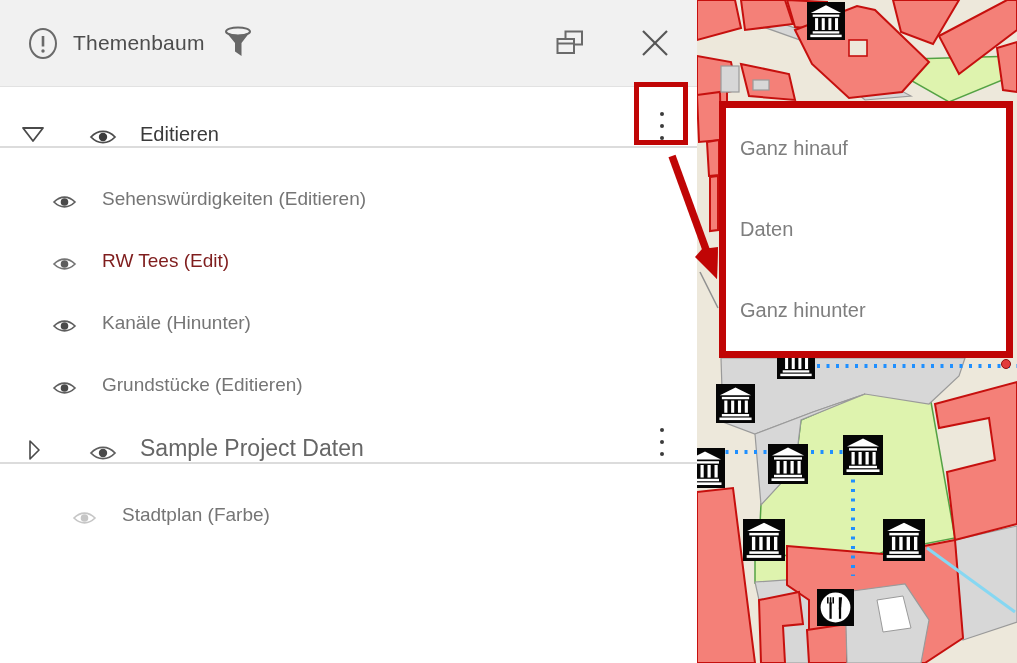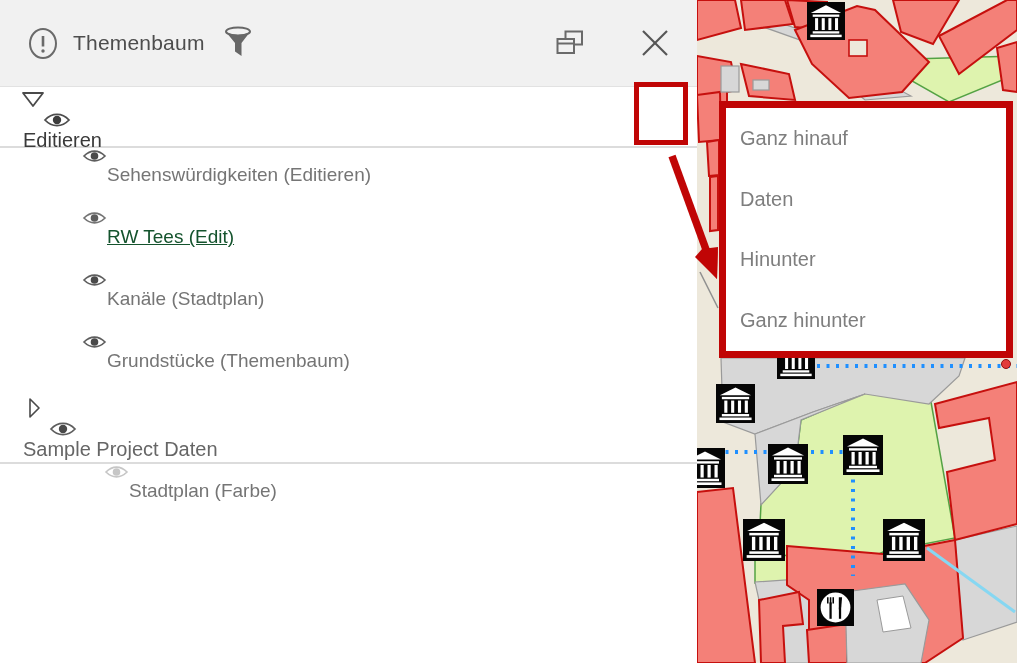--- a/index.html
+++ b/index.html
@@ -10,34 +10,34 @@
   
   .panel { position:absolute; left:0; top:0; width:697px; height:663px;
            background:#fff; z-index:2; }
   .panel-header { height:87px; background:#f1f1f1; border-bottom:1px solid #e2e2e2;
                   display:flex; align-items:center; padding:0 28px 0 28px; }
   .hdr-title { font-size:21px; color:#4d4d4d; margin:0 18px 1px 15px; letter-spacing:.2px; }
   .hdr-spacer { flex:1; }
   .icon-btn { display:flex; align-items:center; justify-content:center; cursor:pointer; }
   .hdr-popout { margin-right:57px; }
 
-  .row { display:flex; align-items:flex-start; position:relative; background:#fff;flex-direction:column; }
+  .row { display:flex; align-items:flex-end; position:relative; background:#fff; }
   .row-editieren { height:59px; }
   .row-sample { height:66px; }
-  .row-child { height:62px; padding-left:82px; }
-  .row-stadtplan { height:62px; padding-left:104px; }
+  .row-child { height:62px; padding-left:52px; }
+  .row-stadtplan { height:62px; padding-left:72px; }
   .expander { width:26px; margin-left:20px; display:flex; align-items:center; justify-content:center; }
   .expander-r { width:14px; margin-left:26px; }
   .eye-top { margin-left:43px; display:flex; }
   .eye-top2 { margin-left:49px; display:flex; }
   .eye-child { display:flex; }
   .lbl-main { margin-left:23px; font-size:20px; color:#3a3a3a; white-space:nowrap; }
-  .lbl-sample { margin-left:23px; font-size:20px; color:#666; white-space:nowrap; }
+  .lbl-sample { margin-left:23px; font-size:23px; color:#666; white-space:nowrap; }
   .lbl-child { margin-left:25px; font-size:19px; color:#757575; white-space:nowrap; }
-  .lbl-disabled { color:#14532d;text-decoration:underline; }
+  .lbl-disabled { color:#7f1d1d; }
   .divider { height:2px; background:#dcdcdc; }
   .dots { margin-left:auto; margin-right:29px; display:flex; flex-direction:column;
           gap:7.5px; padding:6px 4px; cursor:pointer; }
   .dots i { width:4.5px; height:4.5px; border-radius:50%; background:#3c3c3c; display:block; }
 
   
   .map-wrap { position:absolute; left:697px; top:0; width:320px; height:663px; z-index:1; }
 
   
   .red-box { position:absolute; left:634px; top:82px; width:54px; height:63px;
@@ -124,30 +124,30 @@
     </span>
     <span class="lbl-child lbl-disabled">RW Tees (Edit)</span>
   </div>
   <div class="row row-child">
     <span class="eye-child">
       <svg width="25" height="16" viewBox="0 0 25 16">
         <path d="M2 8 C 8.5 1.5, 16.5 1.5, 23 8 C 16.5 14.5, 8.5 14.5, 2 8 Z" fill="none" stroke="#5e5e5e" stroke-width="1.7"></path>
         <circle cx="12.5" cy="8" r="3.8" fill="#4a4a4a"></circle>
       </svg>
     </span>
-    <span class="lbl-child">Kanäle (Stadtplan)</span>
+    <span class="lbl-child">Kanäle (Hinunter)</span>
   </div>
   <div class="row row-child">
     <span class="eye-child">
       <svg width="25" height="16" viewBox="0 0 25 16">
         <path d="M2 8 C 8.5 1.5, 16.5 1.5, 23 8 C 16.5 14.5, 8.5 14.5, 2 8 Z" fill="none" stroke="#5e5e5e" stroke-width="1.7"></path>
         <circle cx="12.5" cy="8" r="3.8" fill="#4a4a4a"></circle>
       </svg>
     </span>
-    <span class="lbl-child">Grundstücke (Themenbaum)</span>
+    <span class="lbl-child">Grundstücke (Editieren)</span>
   </div>
 
   <div class="row row-sample">
     <span class="expander expander-r">
       <svg width="14" height="24" viewBox="0 0 14 24">
         <polygon points="4,3 4,21 13,12" fill="none" stroke="#4a4a4a" stroke-width="1.6" stroke-linejoin="round"></polygon>
       </svg>
     </span>
     <span class="eye-top2">
       <svg width="28" height="18" viewBox="0 0 28 18">
@@ -274,15 +274,14 @@
 
 <svg class="arrow-svg" width="75" height="145" viewBox="0 0 75 145">
   <line x1="17" y1="10" x2="53" y2="109" stroke="#c00505" stroke-width="7.5"></line>
   <polygon points="62,133 43.7,112 62.5,105.2" fill="#c00505"></polygon>
   <polygon points="62,133 40,111 47,103 63,101" fill="#c00505"></polygon>
 </svg>
 
 <div class="popup">
   <div class="menu-item">Ganz hinauf</div>
   <div class="menu-item">Daten</div>
-  <div class="menu-item">Hinunter</div>
   <div class="menu-item">Ganz hinunter</div>
 </div>
 
 </body></html>

